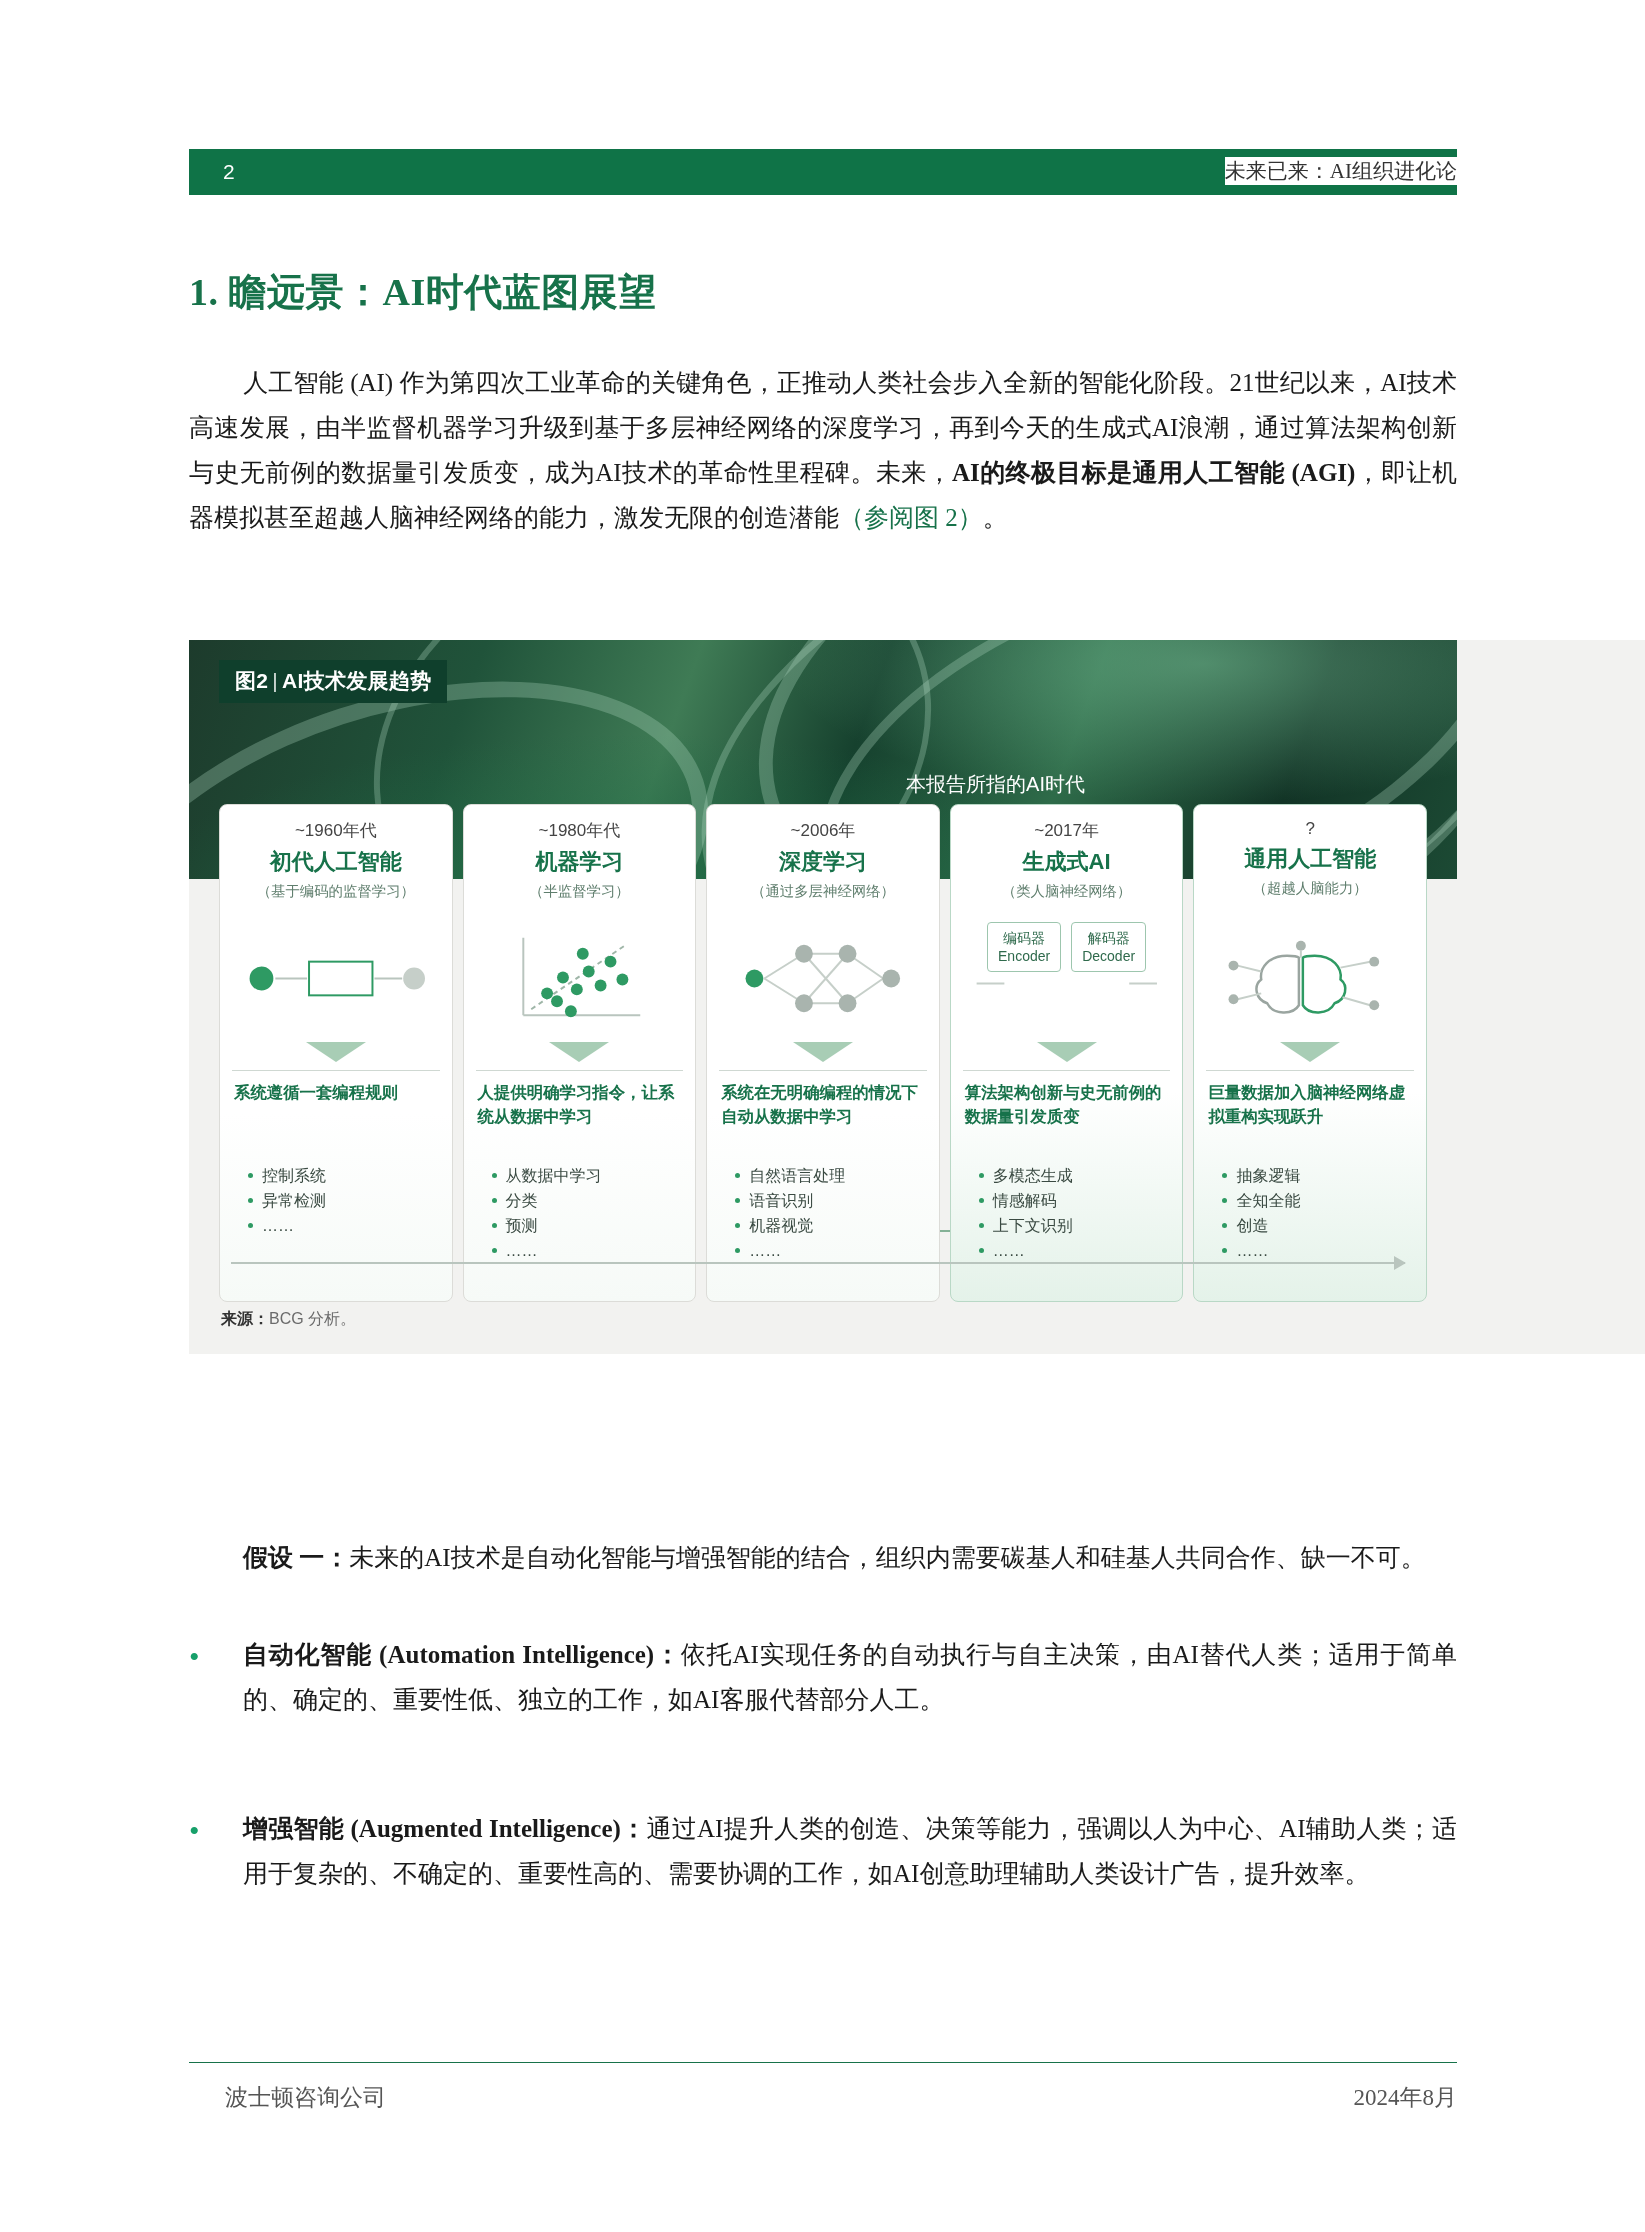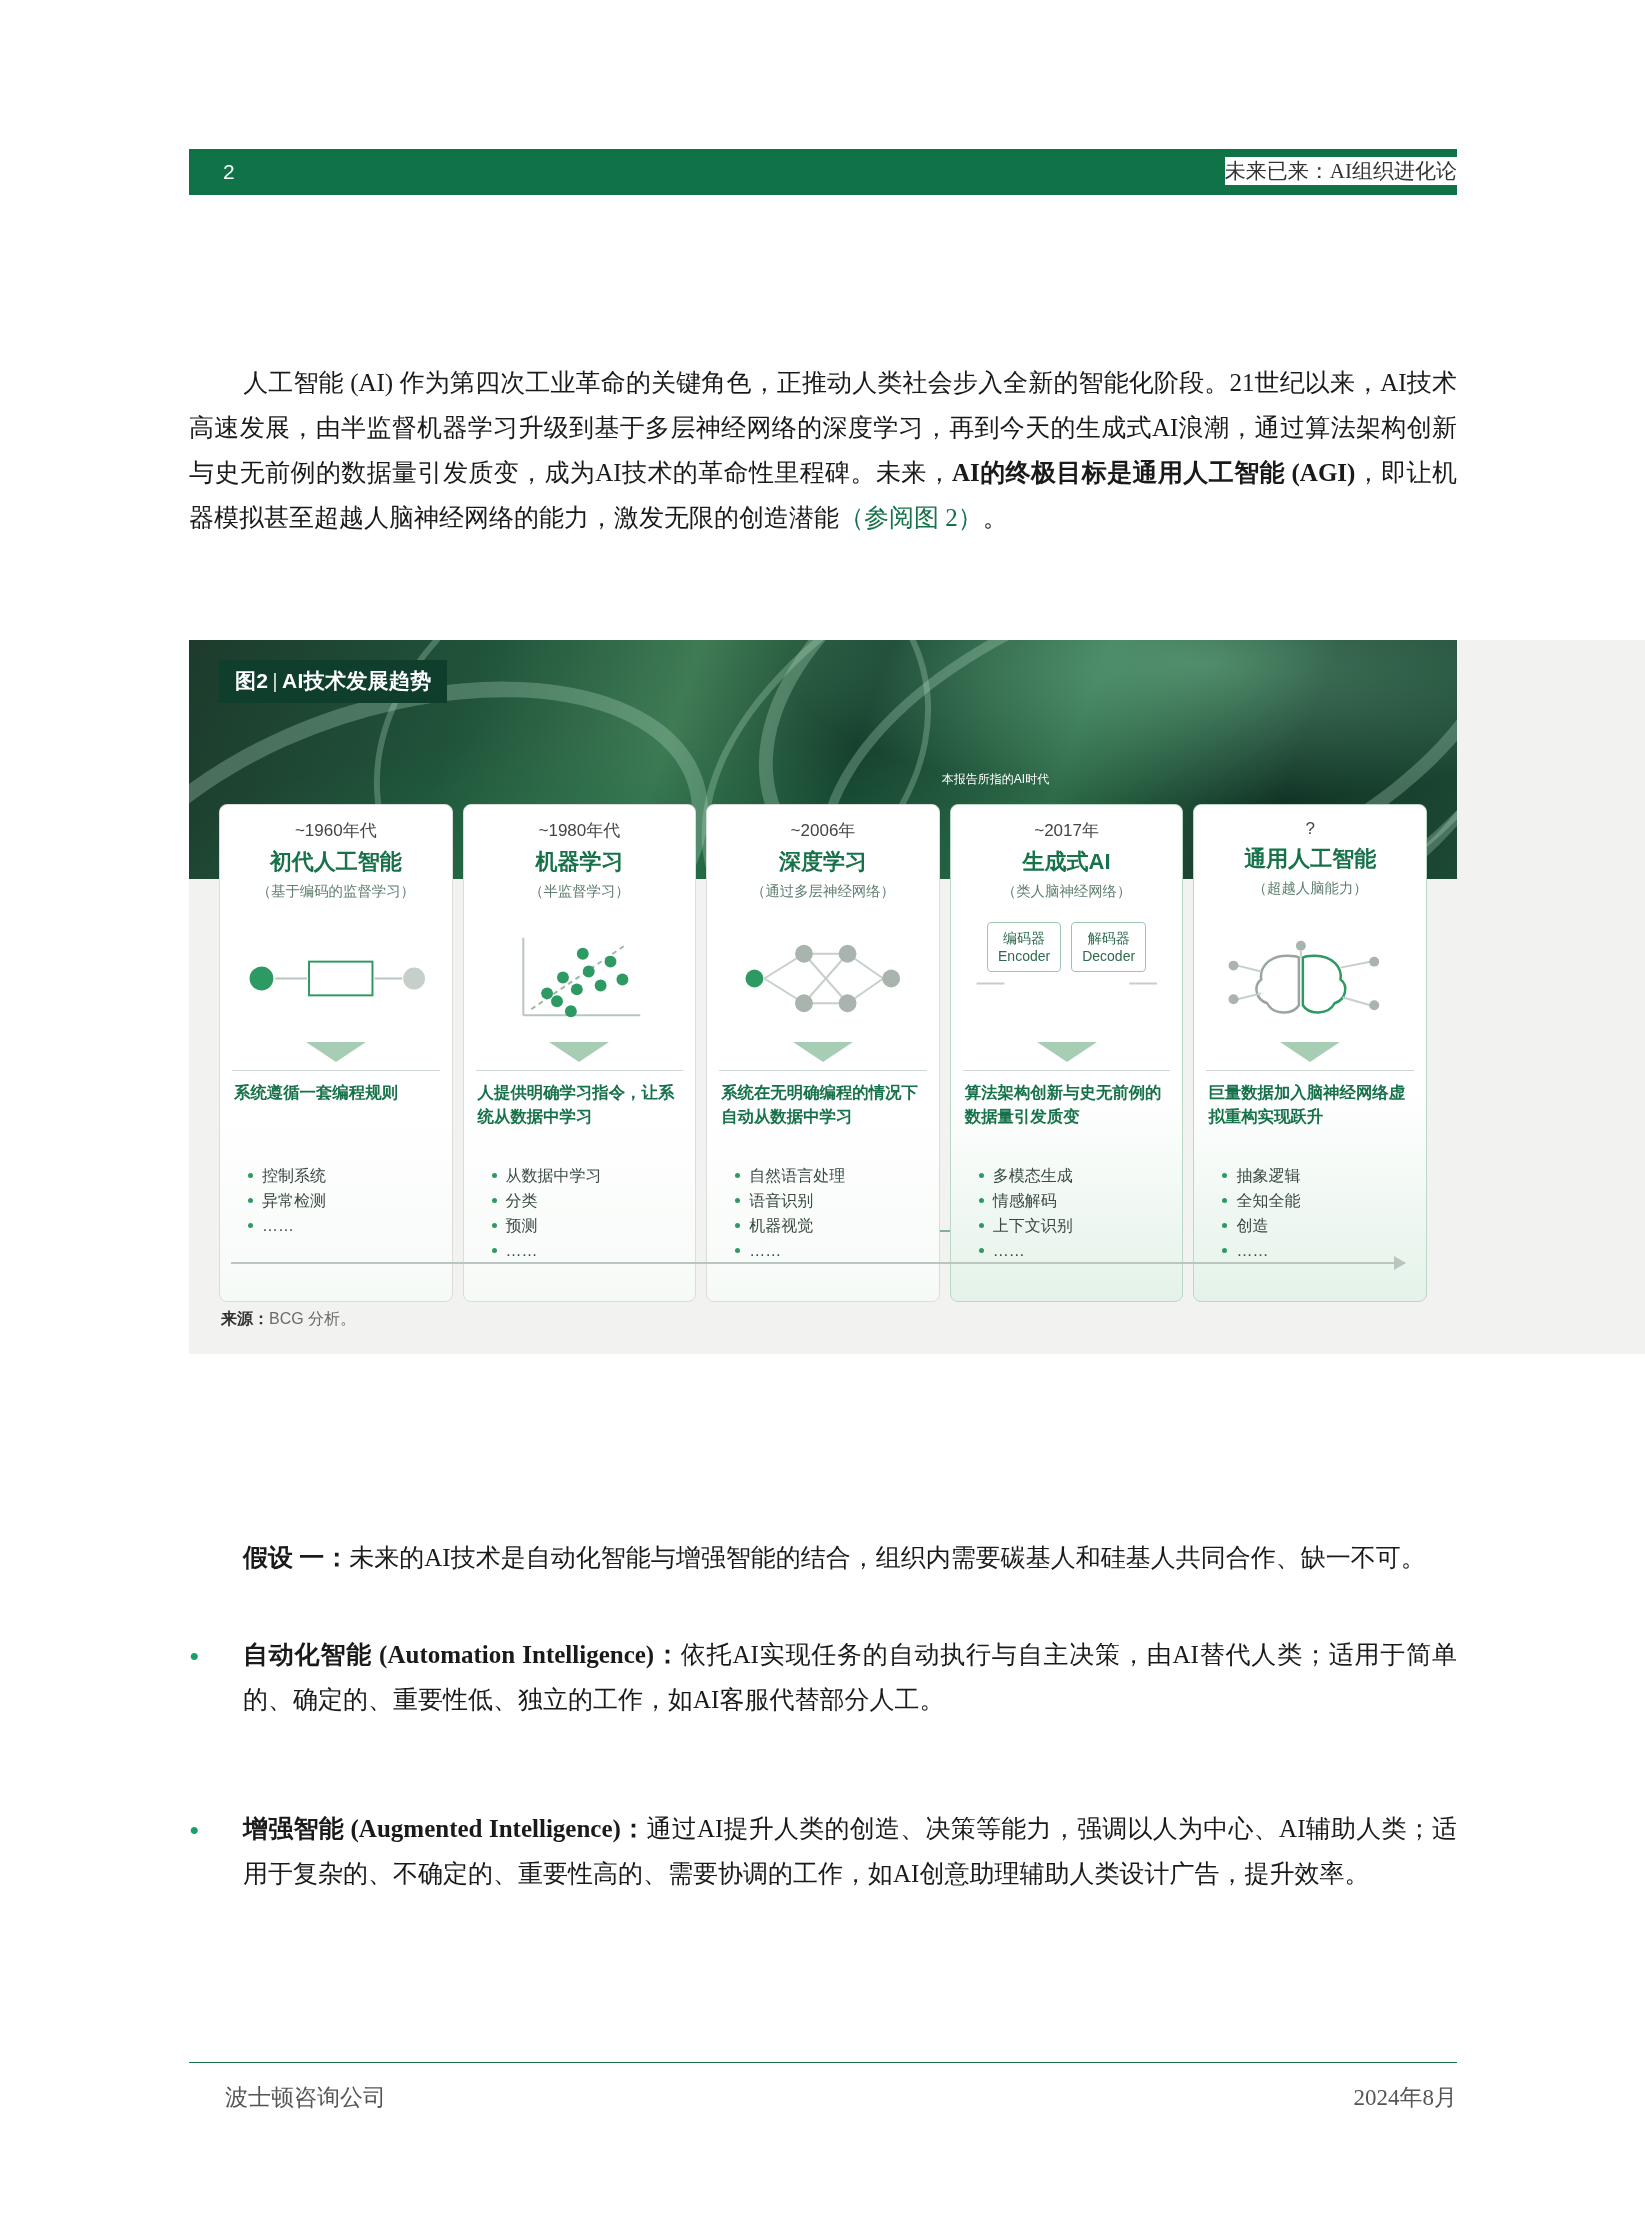--- a/index.html
+++ b/index.html
@@ -159,21 +159,21 @@
     letter-spacing: 0.3px;
   }
   .exhibit-label .sep { font-weight: normal; opacity: 0.85; margin: 0 4px; }
 
   .ai-era-bracket {
     position: absolute;
     left: 714px;
     top: 131px;
     width: 185px;
     font-family: "Liberation Sans", sans-serif;
-    font-size: 12px;
+    font-size: 20px;
     color: #ffffff;
     text-align: center;
   }
   .bracket-line {
     position: absolute;
     left: 714px;
     top: 164px;
     width: 185px;
     height: 428px;
     border: 2px solid rgba(120,170,140,0.9);
@@ -358,20 +358,21 @@
 <div class="page">
 
   <div class="header">
     <div class="header-num-box">
       <span>2</span>
     </div>
     <div class="header-bar"></div>
     <div class="header-title">未来已来：AI组织进化论</div>
   </div>
 
+  <div class="section-title">1. 瞻远景：AI时代蓝图展望</div>
 
   <div class="para" id="para1">
     <span class="indent"></span><span>人工智能 (AI) 作为第四次工业革命的关键角色，正推动人类社会步入全新的智能化阶段。21世纪以来，AI技术高速发展，由半监督机器学习升级到基于多层神经网络的深度学习，再到今天的生成式AI浪潮，通过算法架构创新与史无前例的数据量引发质变，成为AI技术的革命性里程碑。未来，</span><span class="bold">AI的终极目标是通用人工智能 (AGI)</span><span>，即让机器模拟甚至超越人脑神经网络的能力，激发无限的创造潜能</span><span class="green-note">（参阅图 2）</span><span>。</span>
   </div>
 
   <div class="exhibit">
     <div class="exhibit-art">
       <div class="swirl sw1"></div>
       <div class="swirl sw2"></div>
       <div class="swirl sw3"></div>

